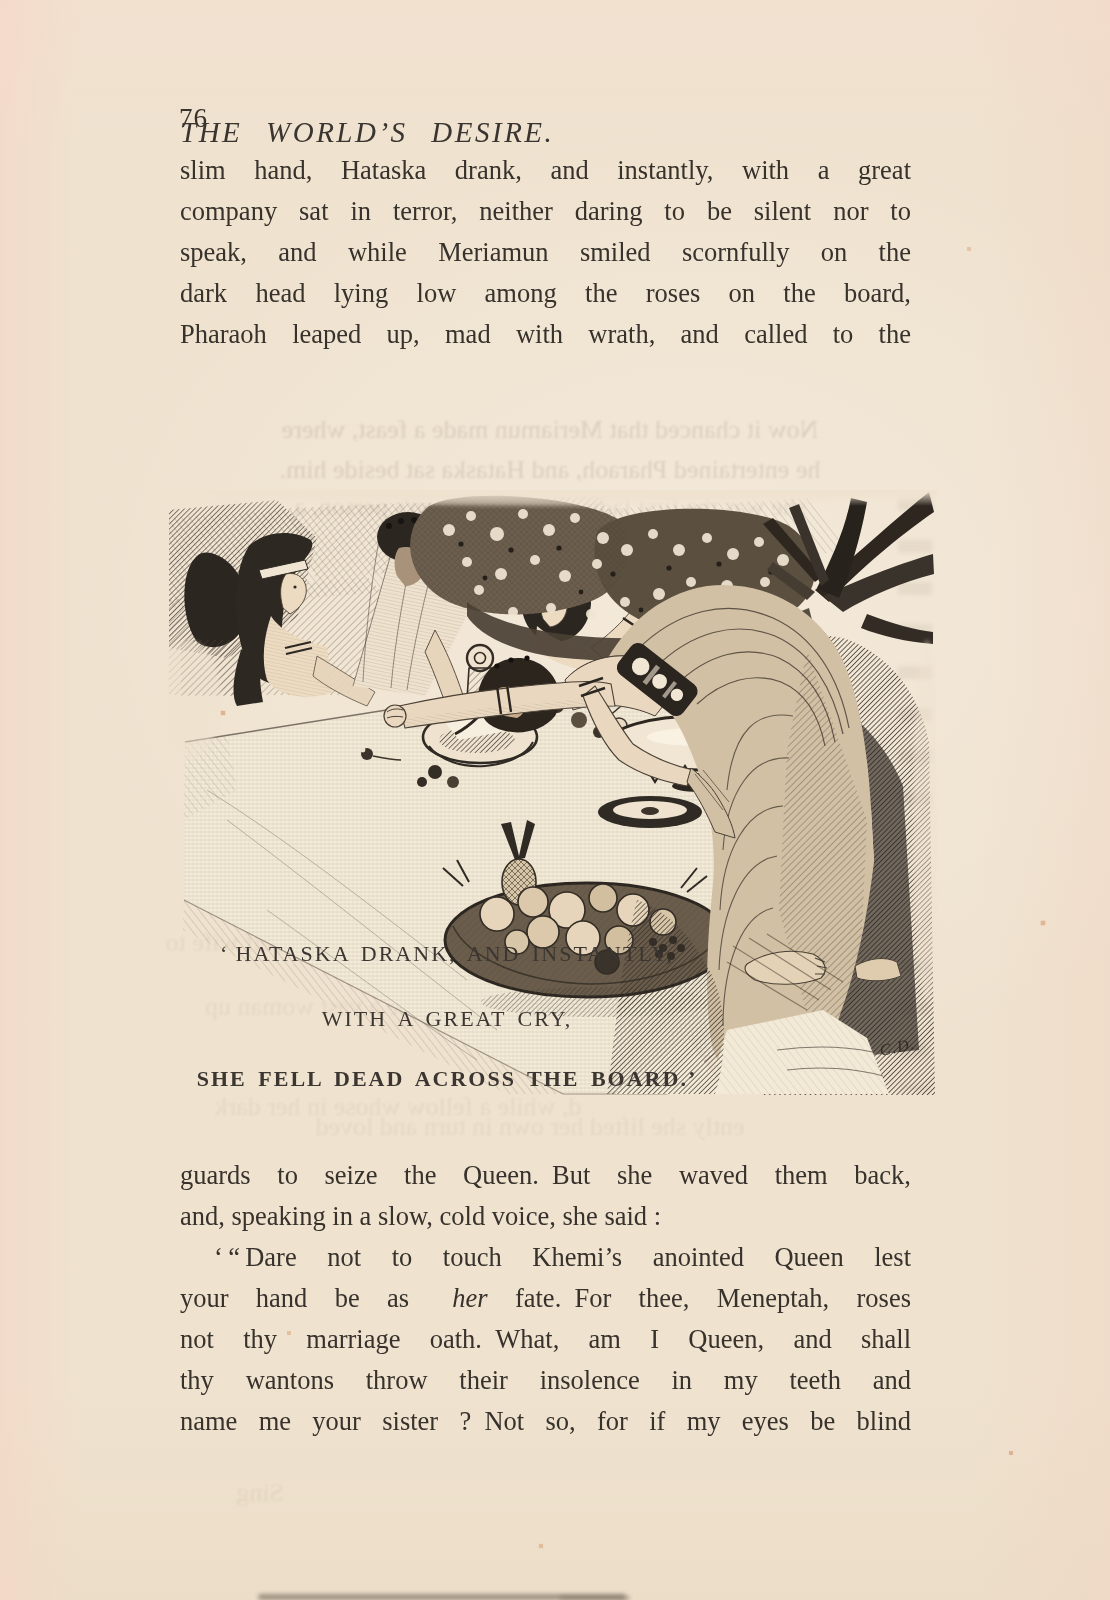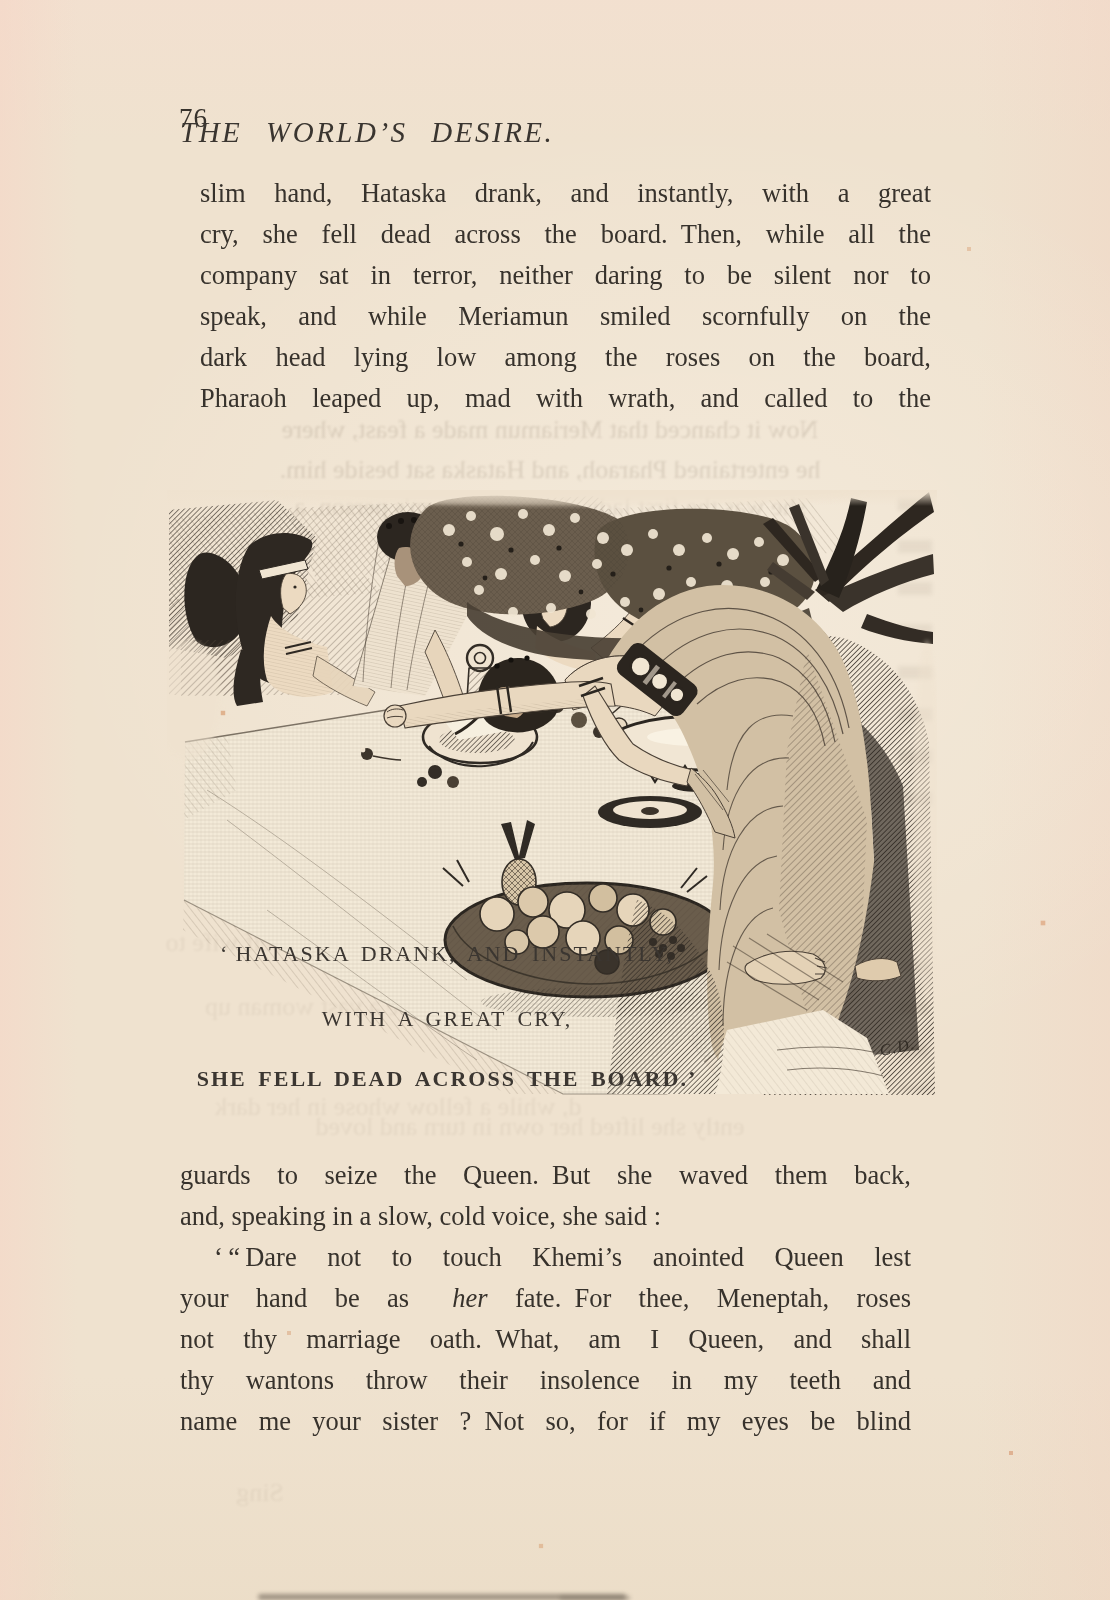--- a/index.html
+++ b/index.html
@@ -13,21 +13,21 @@
     font-family:"Liberation Serif","DejaVu Serif",serif;
     color:#37322c;
   }
   .abs{position:absolute;}
   
   .folio{left:179px; top:103px; font-size:27px; letter-spacing:1px;}
   .running-head{left:180px; top:116px; width:730px; text-align:left;
     font-style:italic; font-size:29px; letter-spacing:2.5px; word-spacing:14px; color:#3a3530;}
   
   .textblock{left:180px; width:731px;}
-  .tb1{top:173px;margin-left:20px;}
+  .tb1{top:150px;}
   .tb2{top:1155px;}
   .bl{height:41px; line-height:41px; font-size:26.5px; text-align:justify; text-align-last:justify; white-space:nowrap; color:#37322c;}
   .bl.short{text-align-last:left;}
   .bl .it{font-style:italic;margin-left:16px;}
   .indent1{text-indent:34px;}
   
   .cap{left:183px; width:528px; text-align:center; font-size:22px; letter-spacing:2px; word-spacing:4px; color:#3b3631; white-space:nowrap;}
   .cap1{top:941px;} .cap2{top:1006px;} .cap3{top:1066px;font-weight:bold;}
   
   .ghost{transform:scaleX(-1); filter:blur(1.1px); color:rgba(118,102,84,.55); font-size:26px; white-space:nowrap; text-align:center;}
@@ -45,21 +45,20 @@
 </head>
 <body>
 
 <div class="page">
 
   <div class="abs folio">76</div>
   <div class="abs running-head">THE WORLD’S DESIRE.</div>
 
   <div class="abs textblock tb1">
     <div class="bl">slim hand, Hataska drank, and instantly, with a great</div>
-    <div class="bl">cry, she fell dead across the board. Then, while all the</div>
     <div class="bl">company sat in terror, neither daring to be silent nor to</div>
     <div class="bl">speak, and while Meriamun smiled scornfully on the</div>
     <div class="bl">dark head lying low among the roses on the board,</div>
     <div class="bl">Pharaoh leaped up, mad with wrath, and called to the</div>
   </div>
 
   <div class="abs ghost g-op3" style="left:205px;top:415px;width:690px;">Now it chanced that Meriamun made a feast, where</div>
   <div class="abs ghost g-op3" style="left:200px;top:455px;width:700px;">he entertained Pharaoh, and Hataska sat beside him.</div>
   <div class="abs ghost g-op2" style="left:195px;top:492px;width:710px;">she was the first lady about the Queen's person, a</div>
   <div class="abs ghost g-op1" style="left:183px;top:928px;width:420px;">ly openly she laid her hand herself wife to</div>

